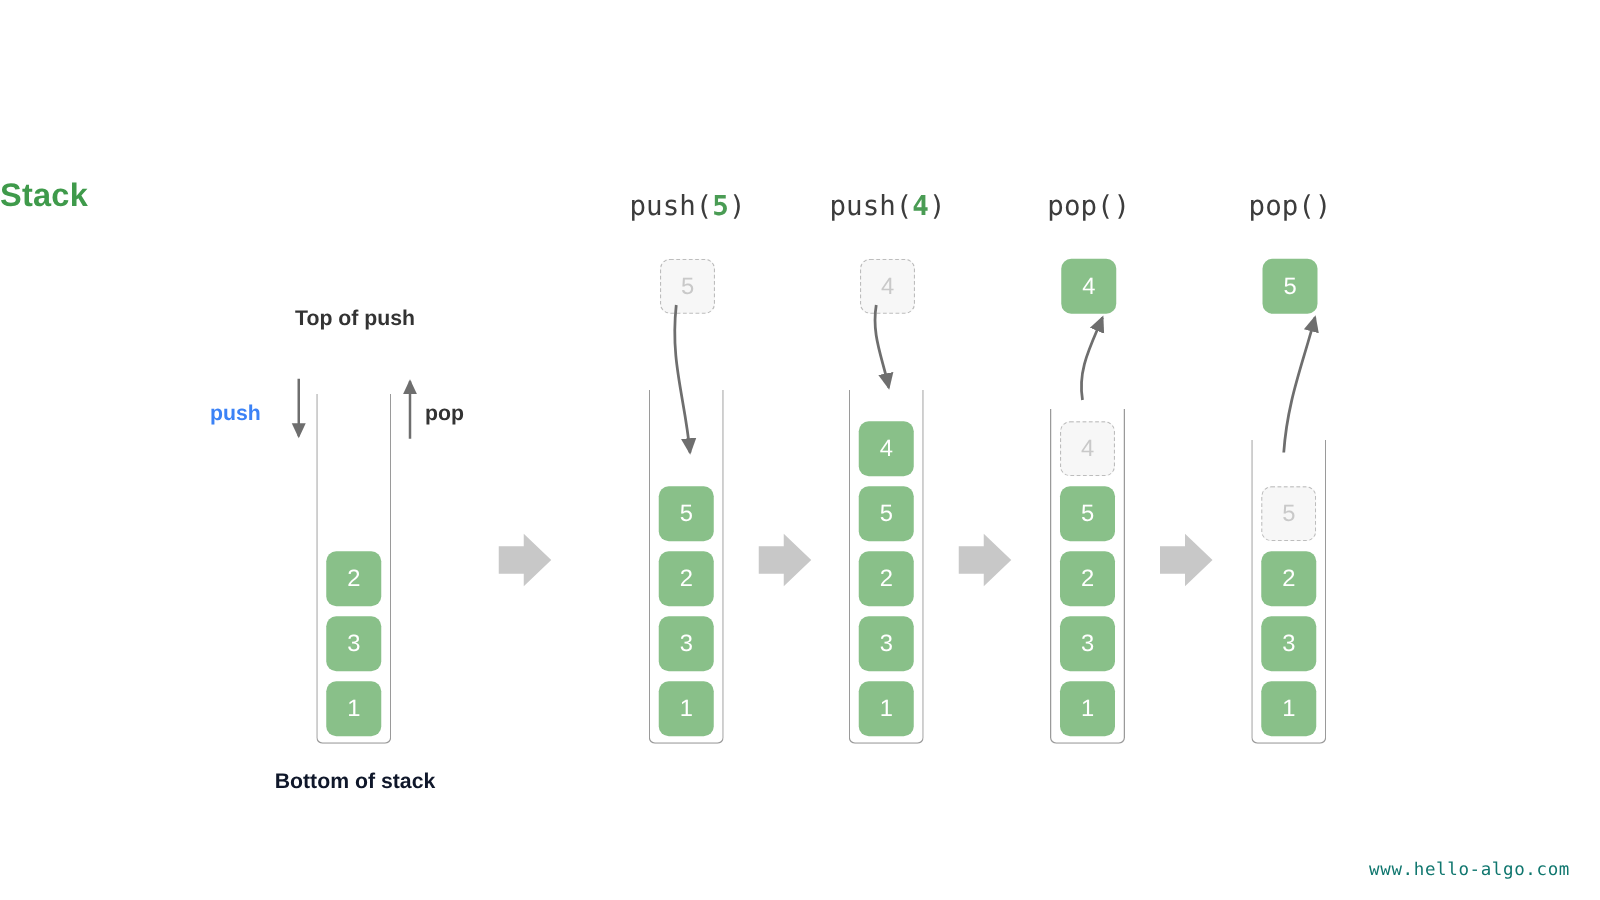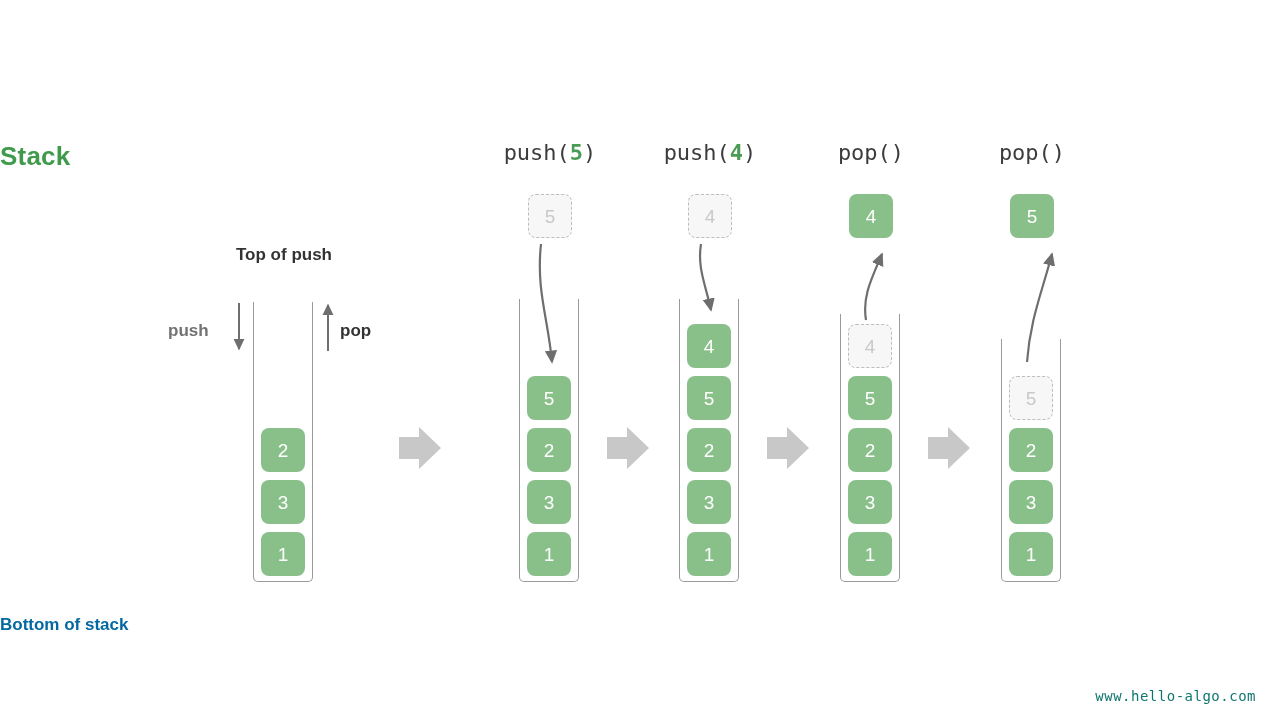--- a/index.html
+++ b/index.html
@@ -39,45 +39,46 @@
     text-align: center;
     font-size: 17px;
     font-weight: bold;
     color: #333333;
   }
   #bottom-of-stack-label {
     position: absolute;
     left: 0;
     top: 615px;
     width: 568px;
-    font-size: 17px;
-    font-weight: bold;
-    color: #0369a1;
+    text-align: center;
+    font-size: 17px;
+    font-weight: bold;
+    color: #0f172a;
   }
   #push-label {
     position: absolute;
     left: 168px;
     top: 321px;
     font-size: 17px;
     font-weight: bold;
-    color: #737373;
+    color: #3b82f6;
   }
   #pop-label {
     position: absolute;
     left: 340px;
     top: 321px;
     font-size: 17px;
     font-weight: bold;
     color: #333333;
   }
 
   
   .column {
     position: absolute;
-    top: 0;
+    top: 13px;
     width: 120px;
     height: 688px;
   }
   .op-label {
     position: absolute;
     top: 140px;
     left: 0;
     width: 120px;
     text-align: center;
     font-family: "DejaVu Sans Mono", "Liberation Mono", monospace;

